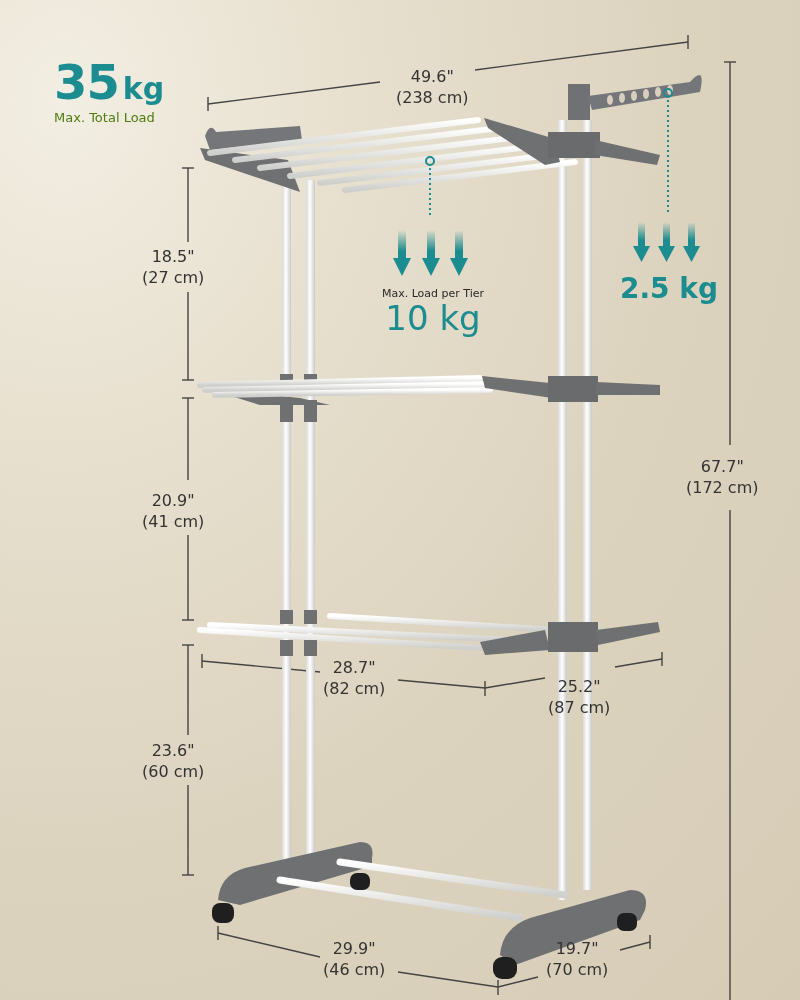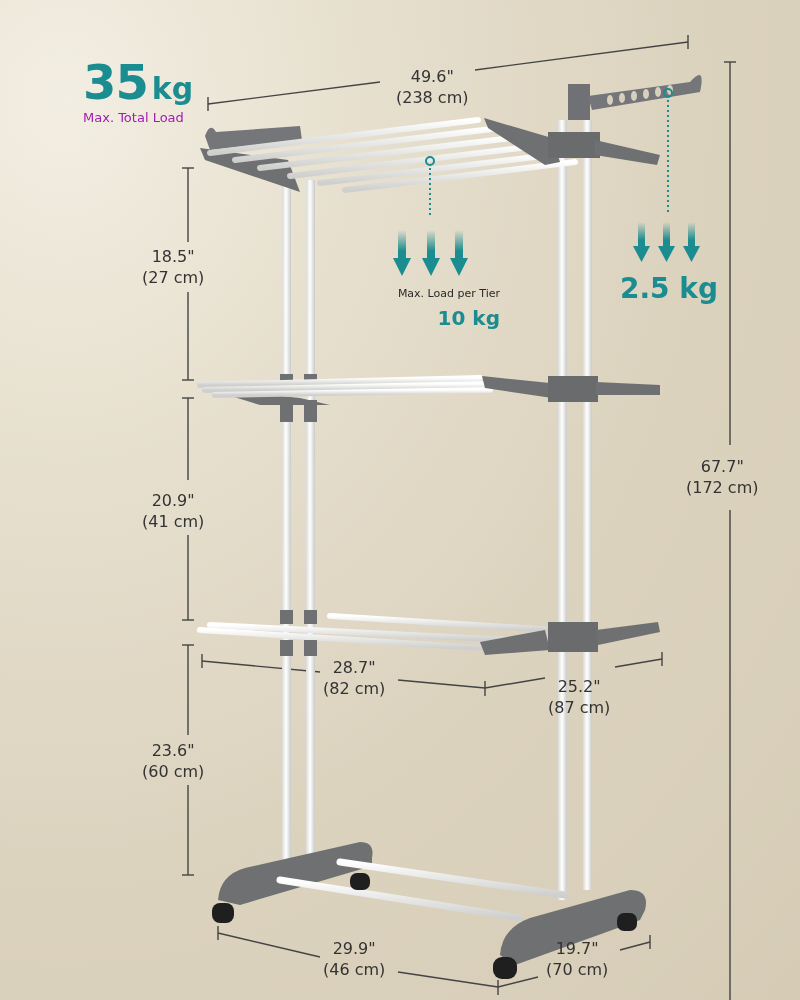--- a/index.html
+++ b/index.html
@@ -4,31 +4,31 @@
 <style>
   html, body { margin: 0; padding: 0; }
   body {
     width: 800px; height: 1000px; overflow: hidden; position: relative;
     font-family: "DejaVu Sans", sans-serif;
     background: radial-gradient(ellipse at 8% 10%, #f3eee3 0%, #e6dfcd 30%, #dcd3bf 60%, #d6ccb6 100%);
     color: #2b2b2b;
   }
   .abs { position: absolute; }
   .teal { color: #1b8c8f; }
-  .total-load { left: 54px; top: 58px; font-weight: bold; margin-left: 29px; }
+  .total-load { left: 54px; top: 58px; font-weight: bold; }
   .total-load .num { font-size: 48px; letter-spacing: -1px; line-height: 48px; }
   .total-load .unit { font-size: 30px; margin-left: 4px; }
-  .total-load .lbl { display: block; font-size: 13px; font-weight: normal; color: #a21caf; margin-top: 4px; margin-left: 0; }
+  .total-load .lbl { display: block; font-size: 13px; font-weight: normal; color: #4d7c0f; margin-top: 4px; margin-left: 0; }
   .dim {
     position: absolute; text-align: center; font-size: 16px; line-height: 21px; color: #333;
     font-family: "DejaVu Sans", sans-serif; white-space: nowrap;
   }
-  .tier-label { left: 366px; top: 287px; text-align: right; width: 134px; }
+  .tier-label { left: 366px; top: 287px; text-align: center; width: 134px; }
   .tier-label .small { display: block; font-size: 11px; color: #2a2a2a; }
-  .tier-label .big { display: block; font-size: 20px; font-weight: bold; line-height: 36px; }
+  .tier-label .big { display: block; font-size: 34px; font-weight: normal; line-height: 36px; }
   .hanger-label { left: 620px; top: 272px; font-size: 28px; font-weight: bold; }
   svg.art { position: absolute; left: 0; top: 0; }
 </style>
 </head>
 <body>
 
 <svg class="art" width="800" height="1000" viewBox="0 0 800 1000">
   <defs>
     <linearGradient id="pole" x1="0" x2="1">
       <stop offset="0" stop-color="#d9d9d7"></stop>

